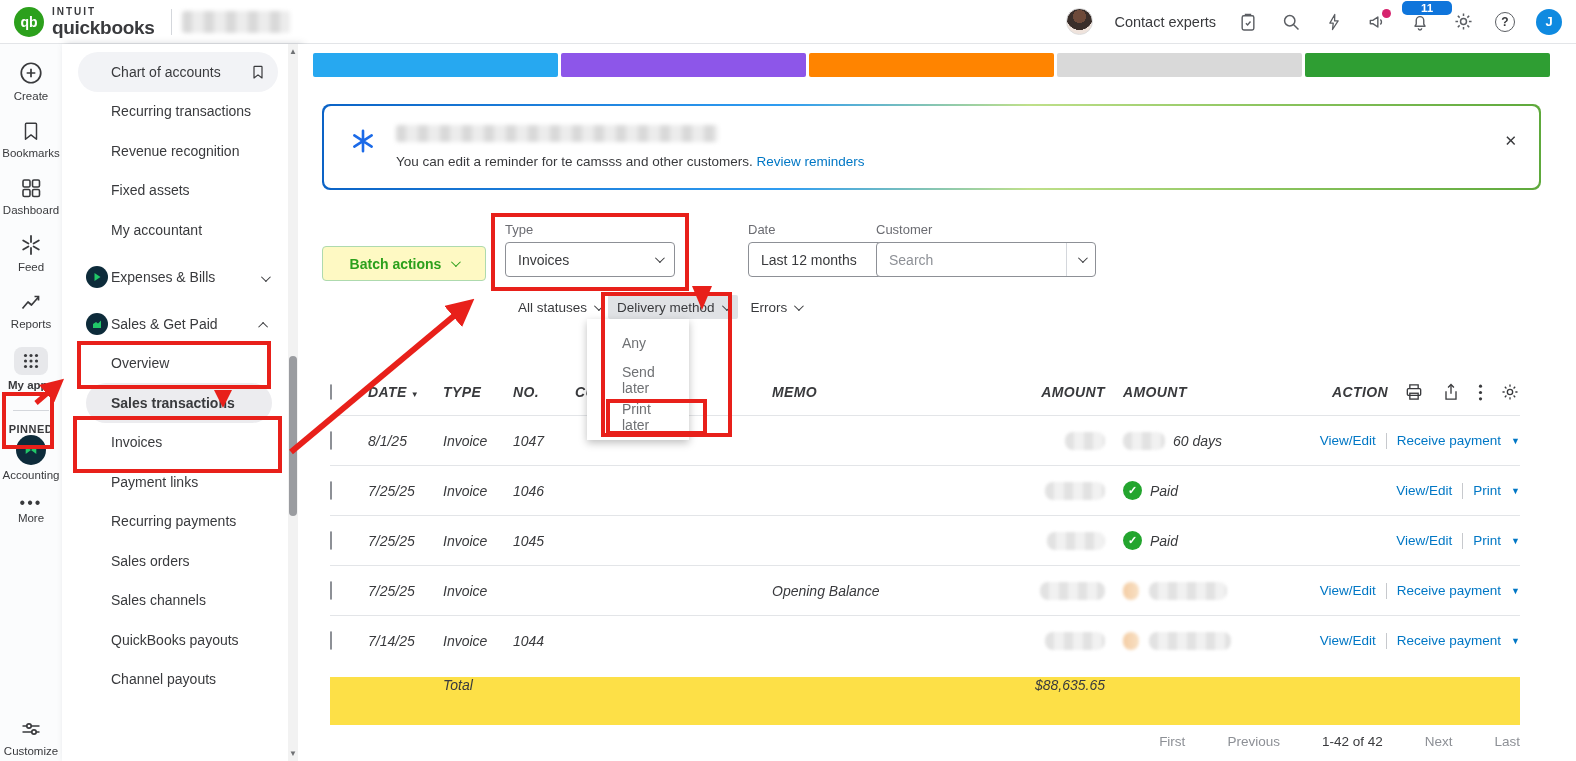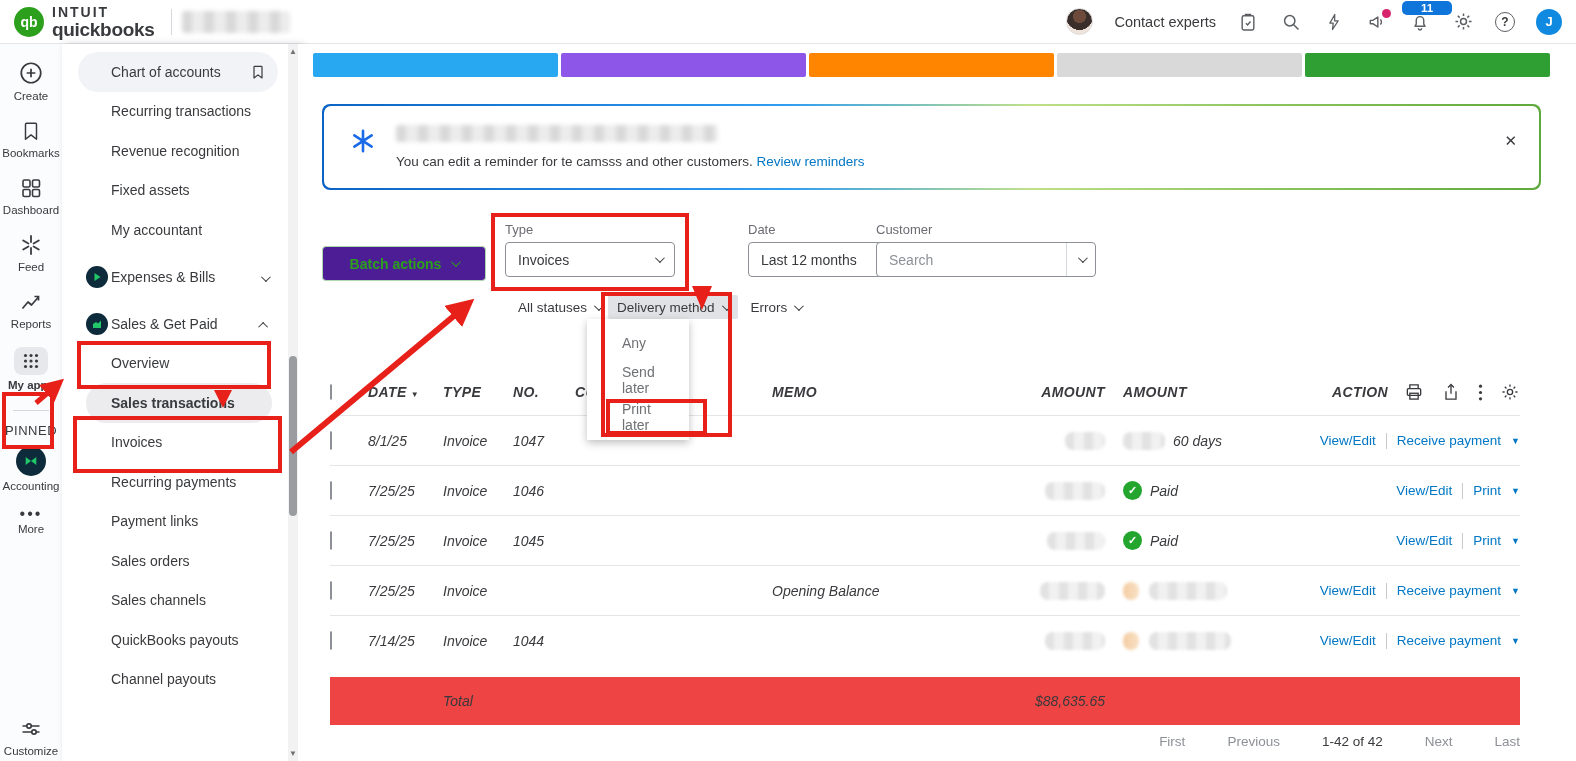--- a/index.html
+++ b/index.html
@@ -3,21 +3,21 @@
 <meta charset="utf-8">
 <style>
   * { margin:0; padding:0; box-sizing:border-box; }
   html,body { width:1576px; height:761px; font-family:"Liberation Sans", sans-serif; background:#fff; color:#393a3d; overflow:hidden; }
   body { position:relative; }
 
   
   .topbar { height:44px; display:flex; align-items:center; background:#fff; border-bottom:1px solid #e3e5e8; padding:0 14px; }
   .logo-circle { width:30px; height:30px; border-radius:50%; background:#2ca01c; color:#fff; font-weight:bold; font-size:14px; display:flex; align-items:center; justify-content:center; }
   .wordmark { margin-left:8px; line-height:1; }
-  .wordmark .intuit { font-size:14px; font-weight:bold; letter-spacing:2px; }
+  .wordmark .intuit { font-size:10px; font-weight:bold; letter-spacing:2px; }
   .wordmark .qb { font-size:19px; font-weight:bold; letter-spacing:-.3px; margin-top:1px; }
   .tb-divider { width:1px; height:26px; background:#d4d7dc; margin:0 10px 0 16px; }
   .blurbox { background:repeating-linear-gradient(90deg,#d9d9d9 0 10px,#ececec 10px 22px); filter:blur(2px); border-radius:3px; }
   .company-blur { width:108px; height:22px; }
   .tb-right { margin-left:auto; display:flex; align-items:center; gap:21px; }
   .avatar-photo { width:27px; height:27px; border-radius:50%; background:radial-gradient(circle at 50% 30%, #6e4a3a 30%, #3a2e2a 31% 62%, #efe3dc 63%); border:1px solid #ddd; }
   .contact-experts { font-size:14.5px; color:#393a3d; }
   .tbicon { width:22px; height:22px; display:flex; align-items:center; justify-content:center; position:relative; color:#5b5e63; }
   .tbicon svg { display:block; }
   .pink-dot { position:absolute; top:-2px; right:-3px; width:9px; height:9px; border-radius:50%; background:#d6246e; }
@@ -28,21 +28,21 @@
   
   .shell { display:flex; height:717px; background:#fbfcfd; }
 
   
   .rail { width:62px; padding-top:16px; display:flex; flex-direction:column; align-items:center; background:#fbfcfd; }
   .rail-item { display:flex; flex-direction:column; align-items:center; gap:4px; margin-bottom:17px; color:#393a3d; }
   .rail-item .rlabel { font-size:11.5px; }
   .rail-item svg { display:block; }
   .icon-bg { background:#e7e8eb; border-radius:8px; padding:3px 6px; }
   .rail-divider { width:36px; border-top:1px solid #d4d7dc; margin:2px 0 12px; }
-  .pinned { font-size:13px; font-weight:normal; letter-spacing:.5px; margin-bottom:8px; }
+  .pinned { font-size:11px; font-weight:bold; letter-spacing:.5px; margin-bottom:0; }
   .acc-circle { width:30px; height:30px; border-radius:50%; background:#0d2b3a; display:flex; align-items:center; justify-content:center; }
   .dots3 { font-size:16px; letter-spacing:2px; color:#393a3d; line-height:10px; }
   .rail-item.customize { margin-top:auto; margin-bottom:4px; }
 
   
   .panel { width:238px; background:#fff; position:relative; padding:8px 22px 0 16px; box-shadow:3px 0 7px rgba(80,85,95,.25); }
   .p-item { position:relative; height:39.5px; display:flex; align-items:center; padding-left:33px; font-size:14px; color:#393a3d; }
   .p-item.pill-light { background:#f2f3f6; border-radius:20px; }
   .p-item .gicon { position:absolute; left:8px; width:22px; height:22px; border-radius:50%; background:#0d2b3a; display:flex; align-items:center; justify-content:center; }
   .p-item .chev-right { position:absolute; right:10px; }
@@ -64,21 +64,21 @@
 
   .banner-wrap { margin:27px 9px 0; border-radius:8px; padding:2px; background:linear-gradient(90deg,#0b63c6,#2f9df2 38%,#bfe08a 58%,#8bc45e 78%,#5ea93c); }
   .banner { background:#fff; border-radius:7px; height:82px; position:relative; padding:14px 48px 0 72px; }
   .assist-icon { position:absolute; left:26px; top:22px; }
   .banner-title-blur { width:322px; height:17px; margin-top:5px; }
   .banner-body { margin-top:12px; font-size:13.5px; color:#393a3d; }
   .banner-body a { color:#0077c5; text-decoration:none; }
   .banner-close { position:absolute; right:22px; top:26px; font-size:15px; color:#393a3d; cursor:pointer; }
 
   .filters1 { position:relative; height:70px; margin-top:23px; }
-  .btn-batch { position:absolute; left:9px; top:33px; width:164px; height:35px; border:1px solid #aedaae; border-radius:4px; background:#4c1d95; color:#2ca01c; font-weight:bold; font-size:14px; display:flex; align-items:center; justify-content:center; gap:10px; }
+  .btn-batch { position:absolute; left:9px; top:33px; width:164px; height:35px; border:1px solid #aedaae; border-radius:4px; background:#fef9c3; color:#2ca01c; font-weight:bold; font-size:14px; display:flex; align-items:center; justify-content:center; gap:10px; }
   .fgroup { position:absolute; top:9px; }
   .flabel { font-size:13px; color:#6b6c72; margin-bottom:5px; }
   .fselect { height:35px; border:1px solid #8d9096; border-radius:4px; background:#fff; display:flex; align-items:center; padding:0 12px; font-size:14px; color:#393a3d; }
   .fselect .chev { margin-left:auto; }
   .fselect .placeholder { color:#8d9096; }
   .combo-split { margin-left:auto; align-self:stretch; display:flex; align-items:center; border-left:1px solid #d4d7dc; padding-left:11px; margin-right:-2px; }
   .btn-newtx { position:absolute; left:1045px; top:32px; width:179px; height:36px; background:#13870f; border:none; border-radius:4px; color:#fff; font-weight:bold; font-size:15px; display:flex; align-items:center; justify-content:center; gap:12px; }
 
   .filters2 { display:flex; align-items:center; margin-top:12px; height:24px; font-size:13.5px; }
   .f2item { display:flex; align-items:center; gap:7px; color:#393a3d; }
@@ -106,21 +106,21 @@
   .cell { font-size:14px; color:#393a3d;font-style:italic; }
   .checkbox { width:18px; height:18px; border:1.6px solid #8d9096; border-radius:4px; background:#fff; }
   .sortcaret { font-size:8px; margin-left:4px; }
   .head-icons { display:flex; align-items:center; gap:17px; margin-left:16px; color:#393a3d; }
   .pill { height:18px; border-radius:8px; background:repeating-linear-gradient(90deg,#e2e2e2 0 9px,#f1f1f1 9px 19px); filter:blur(1.6px); }
   .pill.orange { background:linear-gradient(90deg,#f4cda4,#f8e0c4); width:16px; margin-right:2px; }
   .paid-check { width:19px; height:19px; border-radius:50%; background:#23a52e; color:#fff; font-size:11px; font-weight:bold; display:flex; align-items:center; justify-content:center; }
   .alink { color:#0077c5; font-size:13.5px; text-decoration:none; white-space:nowrap; }
   .adiv { width:1px; height:16px; background:#c7c9cd; margin:0 10px; }
   .acaret { color:#0077c5; font-size:9px; margin-left:10px; }
-  .total-row { margin-top:12px; height:48px; background:#ef4444; display:flex; align-items:center; border-top:none; }
+  .total-row { margin-top:12px; height:48px; background:#fde047; display:flex; align-items:flex-start; border-top:none; }
   .total-row .cell { font-size:14px; }
   .pagination { width:1207px; padding-left:17px; display:flex; justify-content:flex-end; gap:42px; margin-top:9px; font-size:13.5px; color:#8d9096; }
   .pagination .range { color:#393a3d; }
 
   
   .ann-box { position:absolute; border:4px solid #e8201a; z-index:100; pointer-events:none; }
   #ann-myapps { left:2px; top:392px; width:52px; height:57px; }
   #ann-salesgroup { left:77px; top:341px; width:194px; height:48px; }
   #ann-salestx { left:73px; top:416px; width:209px; height:57px; }
   #ann-type { left:491px; top:213px; width:198px; height:78px; }
@@ -314,24 +314,24 @@
     <div class="p-item">
         <span>Overview</span>
       </div>
     <div class="p-item child-pill">
         <span>Sales transactions</span>
       </div>
     <div class="p-item">
         <span>Invoices</span>
       </div>
     <div class="p-item">
+        <span>Payment links</span>
+      </div>
+    <div class="p-item">
         <span>Recurring payments</span>
-      </div>
-    <div class="p-item">
-        <span>Payment links</span>
       </div>
     <div class="p-item">
         <span>Sales orders</span>
       </div>
     <div class="p-item">
         <span>Sales channels</span>
       </div>
     <div class="p-item">
         <span>QuickBooks payouts</span>
       </div>

